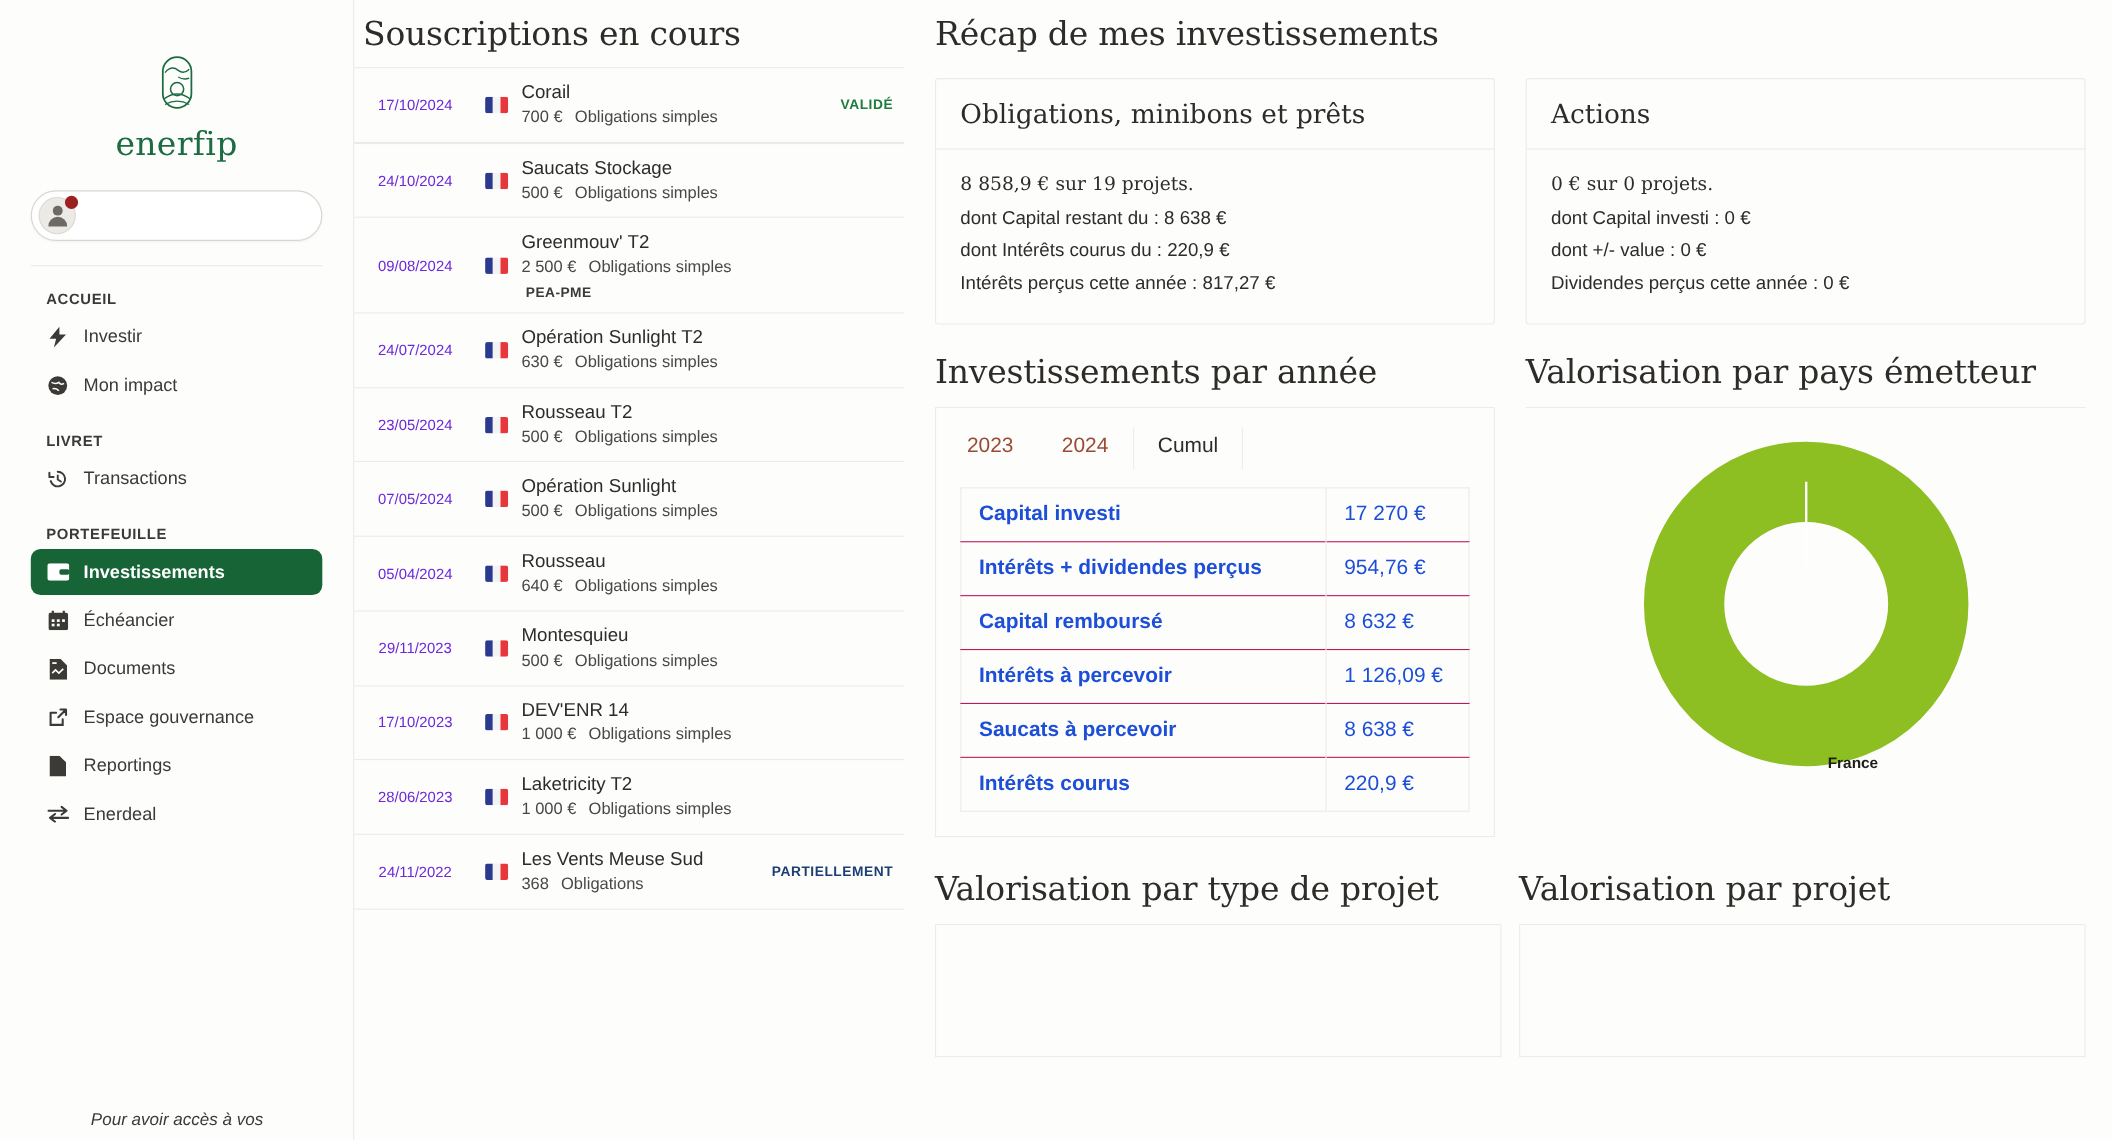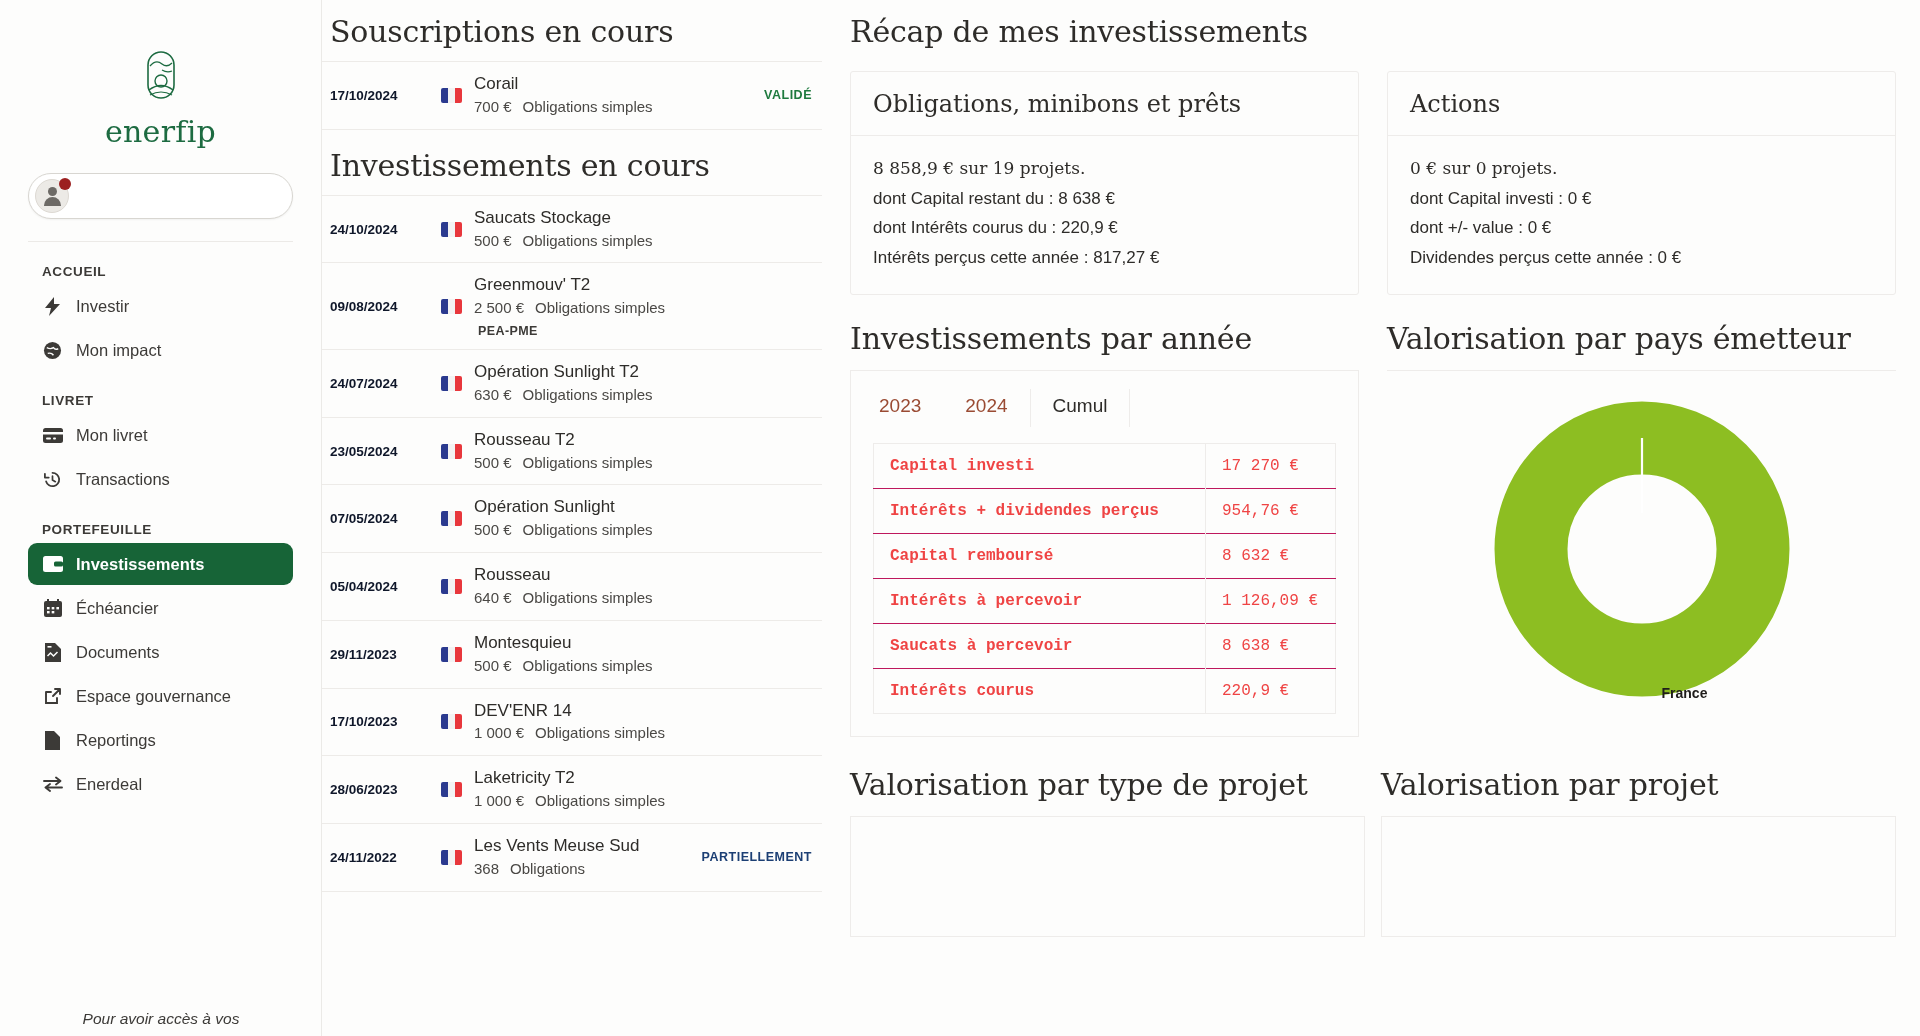--- a/index.html
+++ b/index.html
@@ -68,21 +68,21 @@
     font-family: "DejaVu Serif", "Liberation Serif", serif;
     font-size: 30px; color: #2e2c29; font-weight: 400;
     padding: 0 0 12px 8px; letter-spacing: -.2px;
   }
   .list-block { border-top: 1px solid #edebe8; }
   .row {
     display: flex; align-items: center;
     border-bottom: 1px solid #edebe8;
     padding: 11px 10px 11px 8px; min-height: 56px; cursor: pointer;
   }
-  .row .date { width: 95px; flex: 0 0 95px; font-size: 13.5px; font-weight: 700; color: #0f172a; text-align: left; }
+  .row .date { width: 95px; flex: 0 0 95px; font-size: 13.5px; font-weight: 400; color: #6d28d9; text-align: center; }
   .flag { width: 21px; height: 15px; flex: 0 0 21px; margin: 0 12px 0 16px; display: flex; border-radius: 2px; overflow: hidden; }
   .flag i { display: block; height: 100%; flex: 1; }
   .flag .b { background: #2b3a8f; } .flag .w { background: #f3f3f3; } .flag .r { background: #e8373c; }
   .row .info { flex: 1; min-width: 0; }
   .row .pname { font-size: 17px; color: #2e2c29; line-height: 1.35; white-space: nowrap; overflow: hidden; }
   .row .pmeta { font-size: 15px; color: #4a4845; line-height: 1.45; display: flex; gap: 11px; white-space: nowrap; }
   .row .pmeta b { font-weight: 400; }
   .tag-pea { font-size: 12.5px; font-weight: 700; color: #3c3a37; letter-spacing: .4px; margin-top: 5px; padding-left: 4px; }
   .status { font-size: 12.5px; font-weight: 700; letter-spacing: .5px; flex: 0 0 auto; padding-left: 10px; }
   .status.valide { color: #1e7a3e; }
@@ -113,21 +113,21 @@
     padding-bottom: 14px; border-bottom: 1px solid #eeecea; letter-spacing: -.2px;
   }
   .sect-body { border: 1px solid #eeecea; border-top: none; padding: 18px 22px 22px; background: #fdfdfc; }
 
   .tabs { display: flex; border-bottom: 0; margin-bottom: 16px; }
   .tab { font-size: 19px; color: #9a4b33; padding: 6px 22px 10px; cursor: pointer; }
   .tab:first-child { padding-left: 6px; }
   .tab.active { color: #2e2c29; border-left: 1px solid #eeecea; border-right: 1px solid #eeecea; }
 
   table.kv { width: 100%; border-collapse: collapse; border: 1px solid #eeecea; }
-  table.kv td { padding: 13px 16px; font-size: 16px; color: #ef4444; font-family: Liberation Mono, monospace; }
+  table.kv td { padding: 13px 16px; font-size: 19px; color: #1d4ed8; }
   table.kv td.k { font-weight: 700; }
   table.kv td.v { width: 130px; border-left: 1px solid #eeecea; }
   table.kv tr + tr td { border-top: 1px solid #be185d; }
 
   .donut-wrap { display:flex; flex-direction:column; align-items:center; padding-top: 12px; }
   .donut-label { font-size: 14px; font-weight: 700; color: #1f1d1b; }
 
   .bottom-row { display: flex; gap: 16px; margin-top: 30px; }
   .bottom-sect { flex: 1; min-width: 0; }
   .bottom-body { border: 1px solid #eeecea; border-top: none; height: 120px; background:#fdfdfc; }
@@ -177,31 +177,20 @@
             <circle cx="10" cy="10" r="9" fill="currentColor"></circle>
             <path d="M4 7 q4 2 7 0 q2 3 5 1 M5 13 q4 -1 6 2" stroke="#fdfdfc" stroke-width="1.5" fill="none"></path>
           </svg>
       </span>
       <span>Mon impact</span>
     </div>
 
     <div class="nav-section">LIVRET</div>
     <div class="nav-item">
       <span class="nav-ico">
-        <svg width="20" height="15" viewBox="0 0 20 15">
-            <rect x="0" y="0" width="20" height="15" rx="2.5" fill="currentColor"></rect>
-            <rect x="0" y="4" width="20" height="2.5" fill="#fdfdfc"></rect>
-            <rect x="3" y="9.5" width="5" height="2" rx="1" fill="#fdfdfc"></rect>
-            <rect x="10" y="9.5" width="3" height="2" rx="1" fill="#fdfdfc"></rect>
-          </svg>
-      </span>
-      <span>Mon livret</span>
-    </div>
-    <div class="nav-item">
-      <span class="nav-ico">
         <svg width="19" height="19" viewBox="0 0 20 20">
             <path d="M10 3 a7 7 0 1 1 -6.7 9" stroke="currentColor" stroke-width="1.9" fill="none" stroke-linecap="round"></path>
             <path d="M2 4 v4 h4" stroke="currentColor" stroke-width="1.9" fill="none" stroke-linecap="round" stroke-linejoin="round"></path>
             <path d="M10 6.5 V10.5 l3 1.8" stroke="currentColor" stroke-width="1.8" fill="none" stroke-linecap="round"></path>
           </svg>
       </span>
       <span>Transactions</span>
     </div>
 
     <div class="nav-section">PORTEFEUILLE</div>
@@ -282,21 +271,20 @@
             <i class="r"></i>
           </span>
           <span class="info"><span class="pname">Corail</span><span class="pmeta">
               <b>700 €</b>
               <b>Obligations simples</b>
             </span></span>
           <span class="status valide">VALIDÉ</span>
         </div>
       </div>
 
-    <h2 class="h-serif" style="padding-top:18px">Investissements en cours</h2>
     <div class="list-block" id="inv-list">
         <div class="row">
           <span class="date">24/10/2024</span>
           <span class="flag">
             <i class="b"></i>
             <i class="w"></i>
             <i class="r"></i>
           </span>
           <span class="info"><span class="pname">Saucats Stockage</span><span class="pmeta">
               <b>500 €</b>

